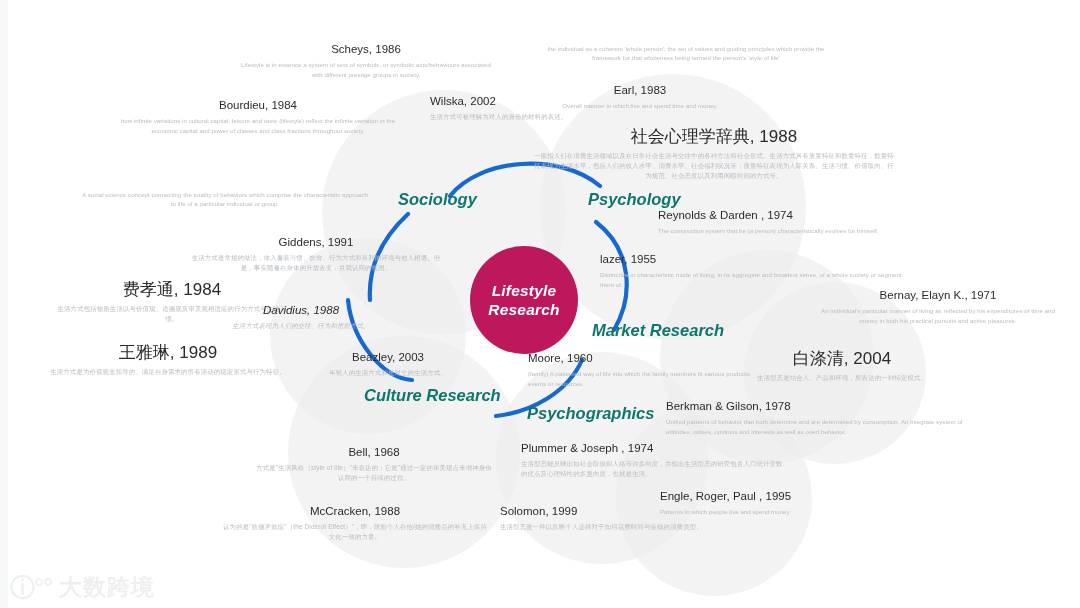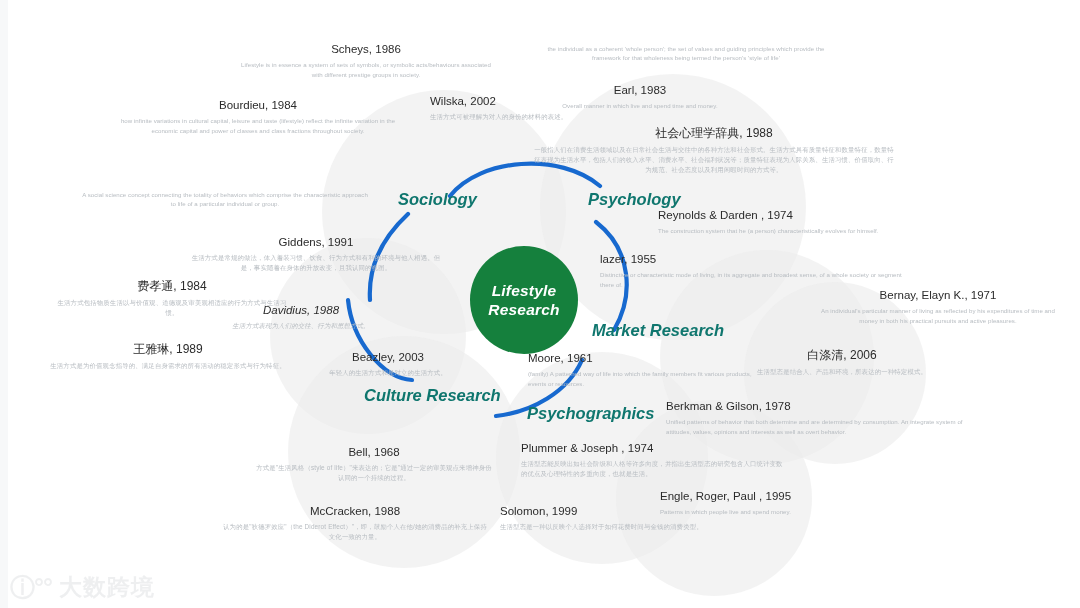--- a/index.html
+++ b/index.html
@@ -14,21 +14,21 @@
 
   
   .edge-band{position:absolute;left:0;top:0;width:8px;height:608px;background:#f7f8f9;}
 
   
   .blob{position:absolute;border-radius:50%;background:#ececec;opacity:.62;}
 
   
   .core{
     position:absolute;border-radius:50%;
-    background:#15803d;
+    background:#be185d;
     display:flex;align-items:center;justify-content:center;
     text-align:center;
     color:#fff;font-style:italic;font-weight:bold;
     line-height:1.25;
     box-shadow:0 0 0 0 rgba(0,0,0,0);
     z-index:6;
   }
   .core span{display:block;font-size:15.5px;letter-spacing:.2px;white-space:pre-line;}
 
   
@@ -48,21 +48,21 @@
     line-height:1.25;
   }
   .entry.ct .hd{text-align:center;}
   .entry .bd{
     margin-top:4px;
     font-size:6.1px;color:#b7bcc1;line-height:1.55;
     letter-spacing:.05px;
   }
   .entry.ct .bd{text-align:center;}
   .entry .bd.cn{font-size:6.4px;letter-spacing:.15px;}
-  .entry .hd.cn{font-size:12px;}
+  .entry .hd.cn{font-size:17px;}
 
   
   .wm{
     position:absolute;left:10px;bottom:8px;z-index:20;
     display:flex;align-items:center;gap:7px;
     opacity:.30;
   }
   .wm .mark{
     font-size:25px;color:#c9ccd0;font-weight:bold;letter-spacing:-1px;
     line-height:1;
@@ -172,26 +172,26 @@
     <div class="hd cn">王雅琳, 1989</div>
     <div class="bd cn">生活方式是为价值观念指导的、满足自身需求的所有活动的稳定形式与行为特征。</div>
   </div>
 
   <div class="entry ct" style="left:290px;top:350px;width:196px;">
     <div class="hd">Beazley, 2003</div>
     <div class="bd cn">年轻人的生活方式和是对立的生活方式。</div>
   </div>
 
   <div class="entry" style="left:528px;top:351px;width:240px;">
-    <div class="hd">Moore, 1961</div>
+    <div class="hd">Moore, 1960</div>
     <div class="bd">(family) A patterned way of life into which the family members fit various products, events or resources.</div>
   </div>
 
   <div class="entry ct" style="left:704px;top:348px;width:276px;">
-    <div class="hd cn">白涤清, 2006</div>
+    <div class="hd cn">白涤清, 2004</div>
     <div class="bd cn">生活型态是结合人、产品和环境，所表达的一种特定模式。</div>
   </div>
 
 
   <div class="entry" style="left:666px;top:399px;width:320px;">
     <div class="hd">Berkman &amp; Gilson, 1978</div>
     <div class="bd">Unified patterns of behavior that both determine and are determined by consumption. An integrate system of attitudes, values, opinions and interests as well as overt behavior.</div>
   </div>
 
   <div class="entry ct" style="left:254px;top:445px;width:240px;">

